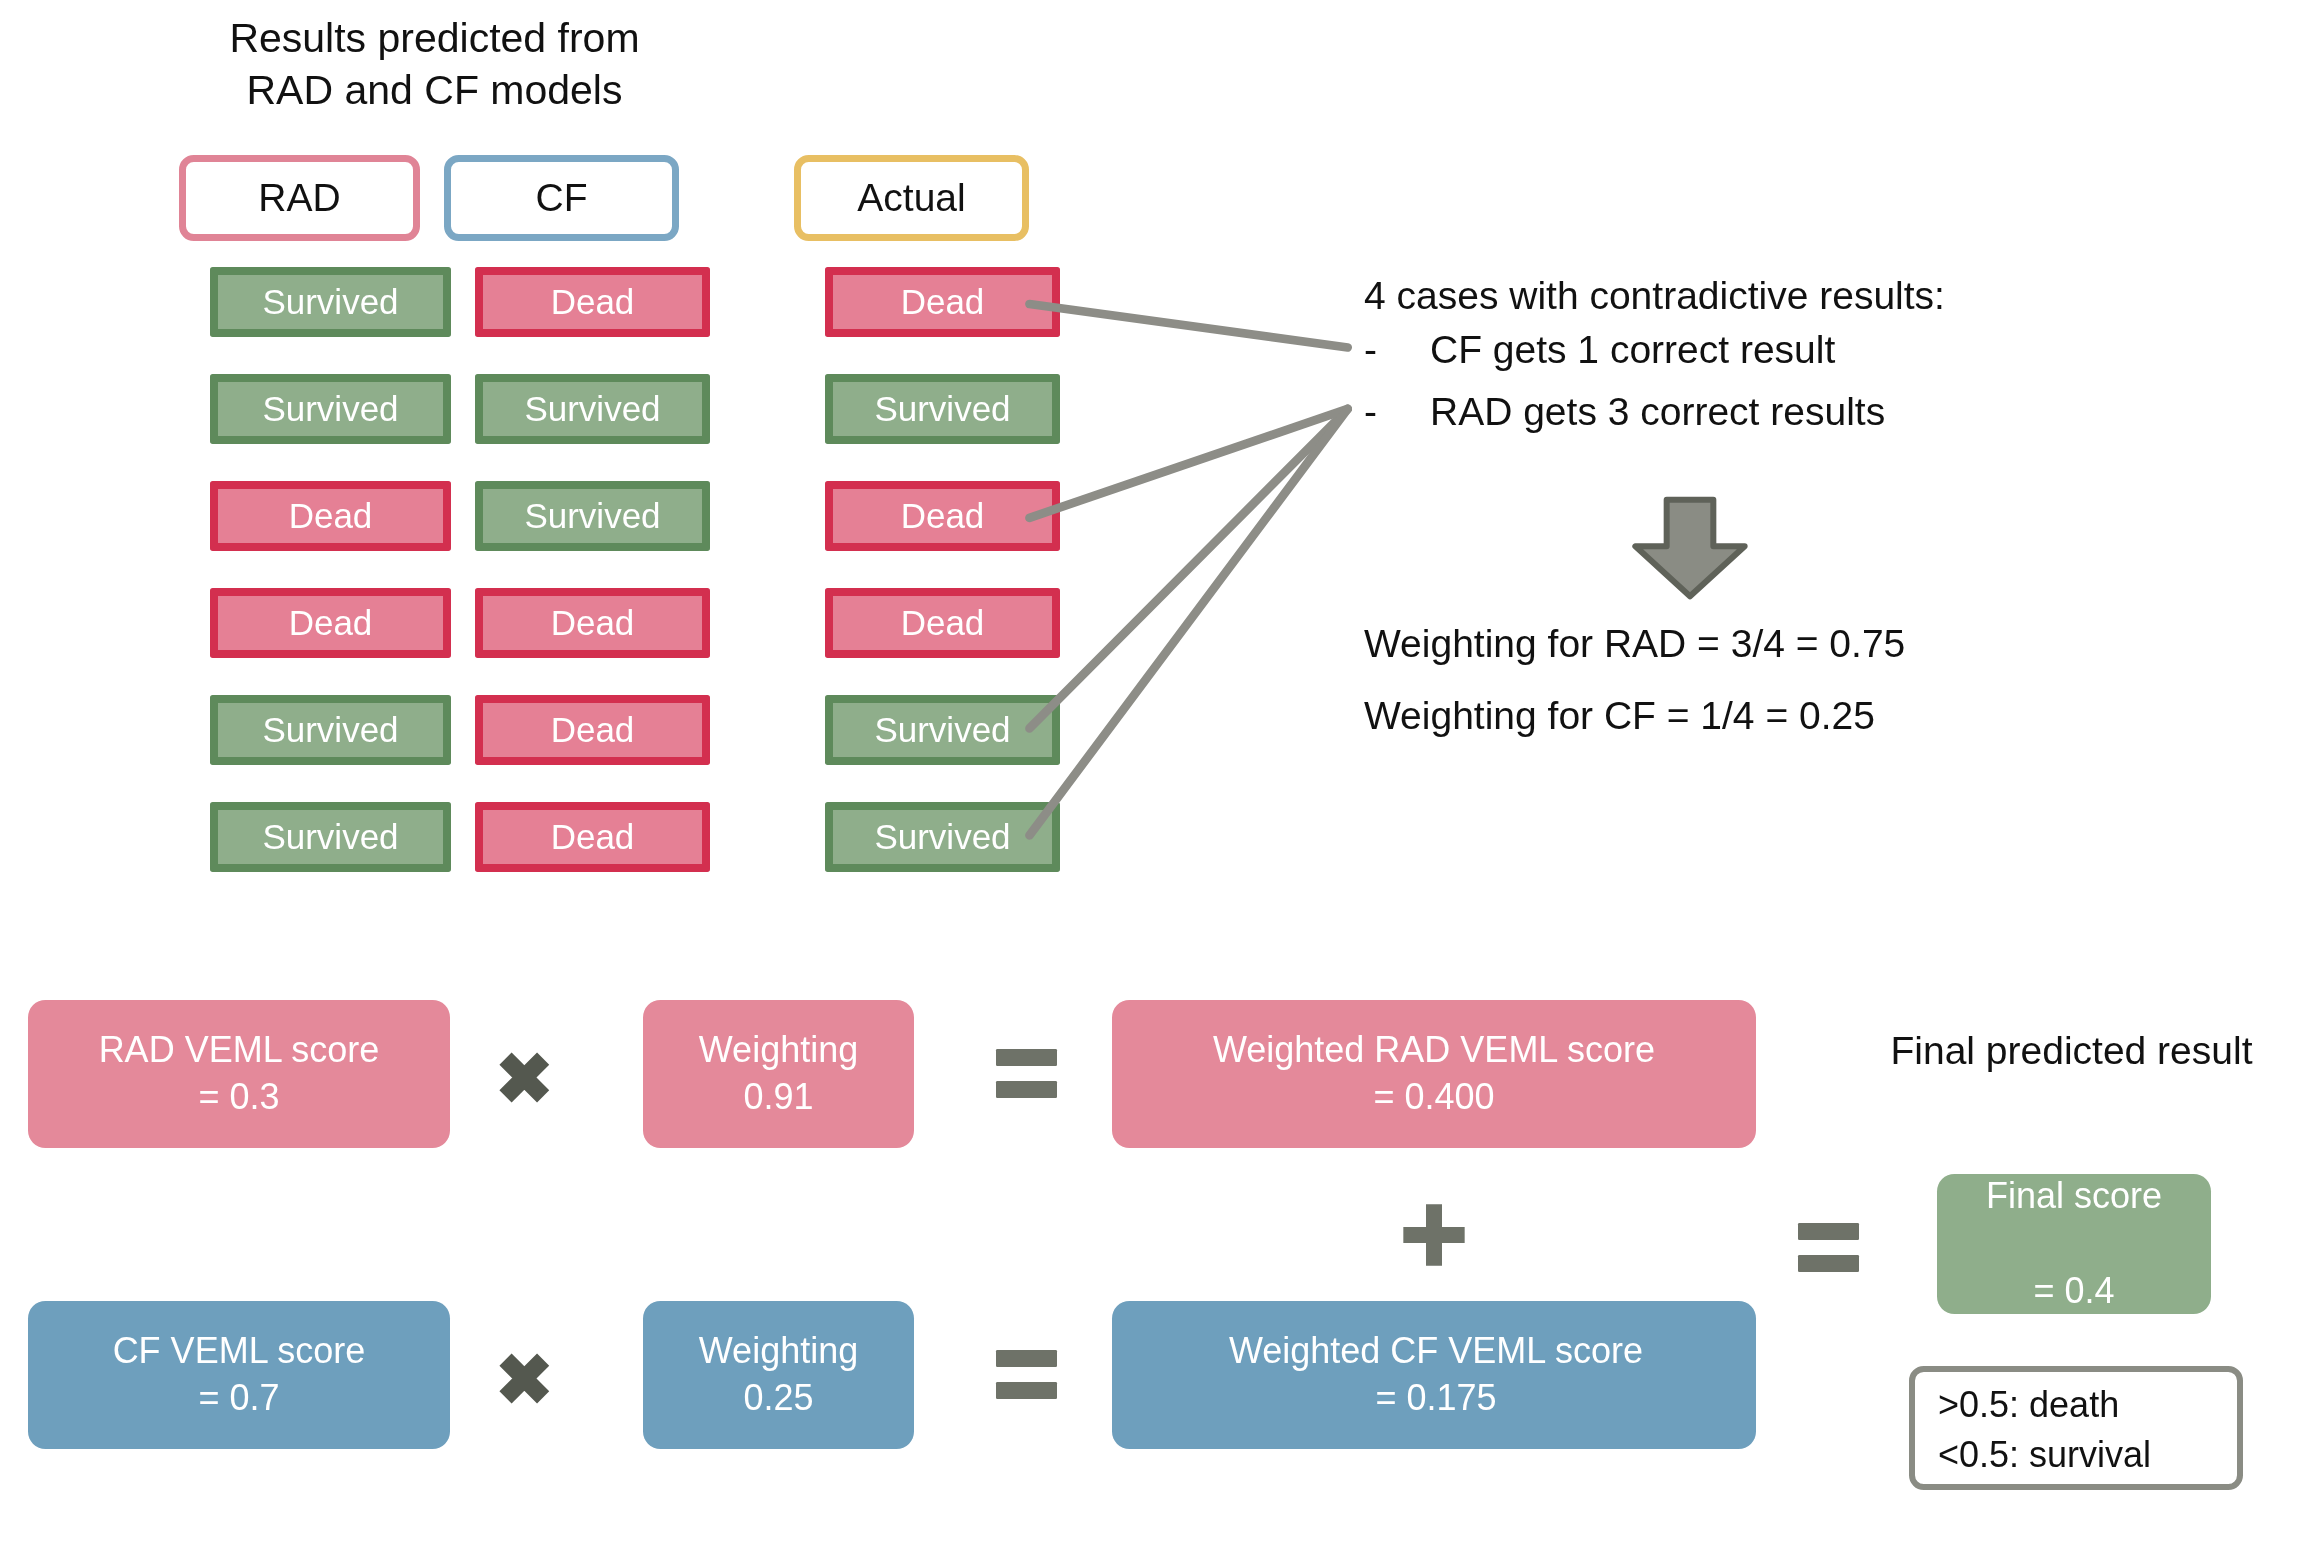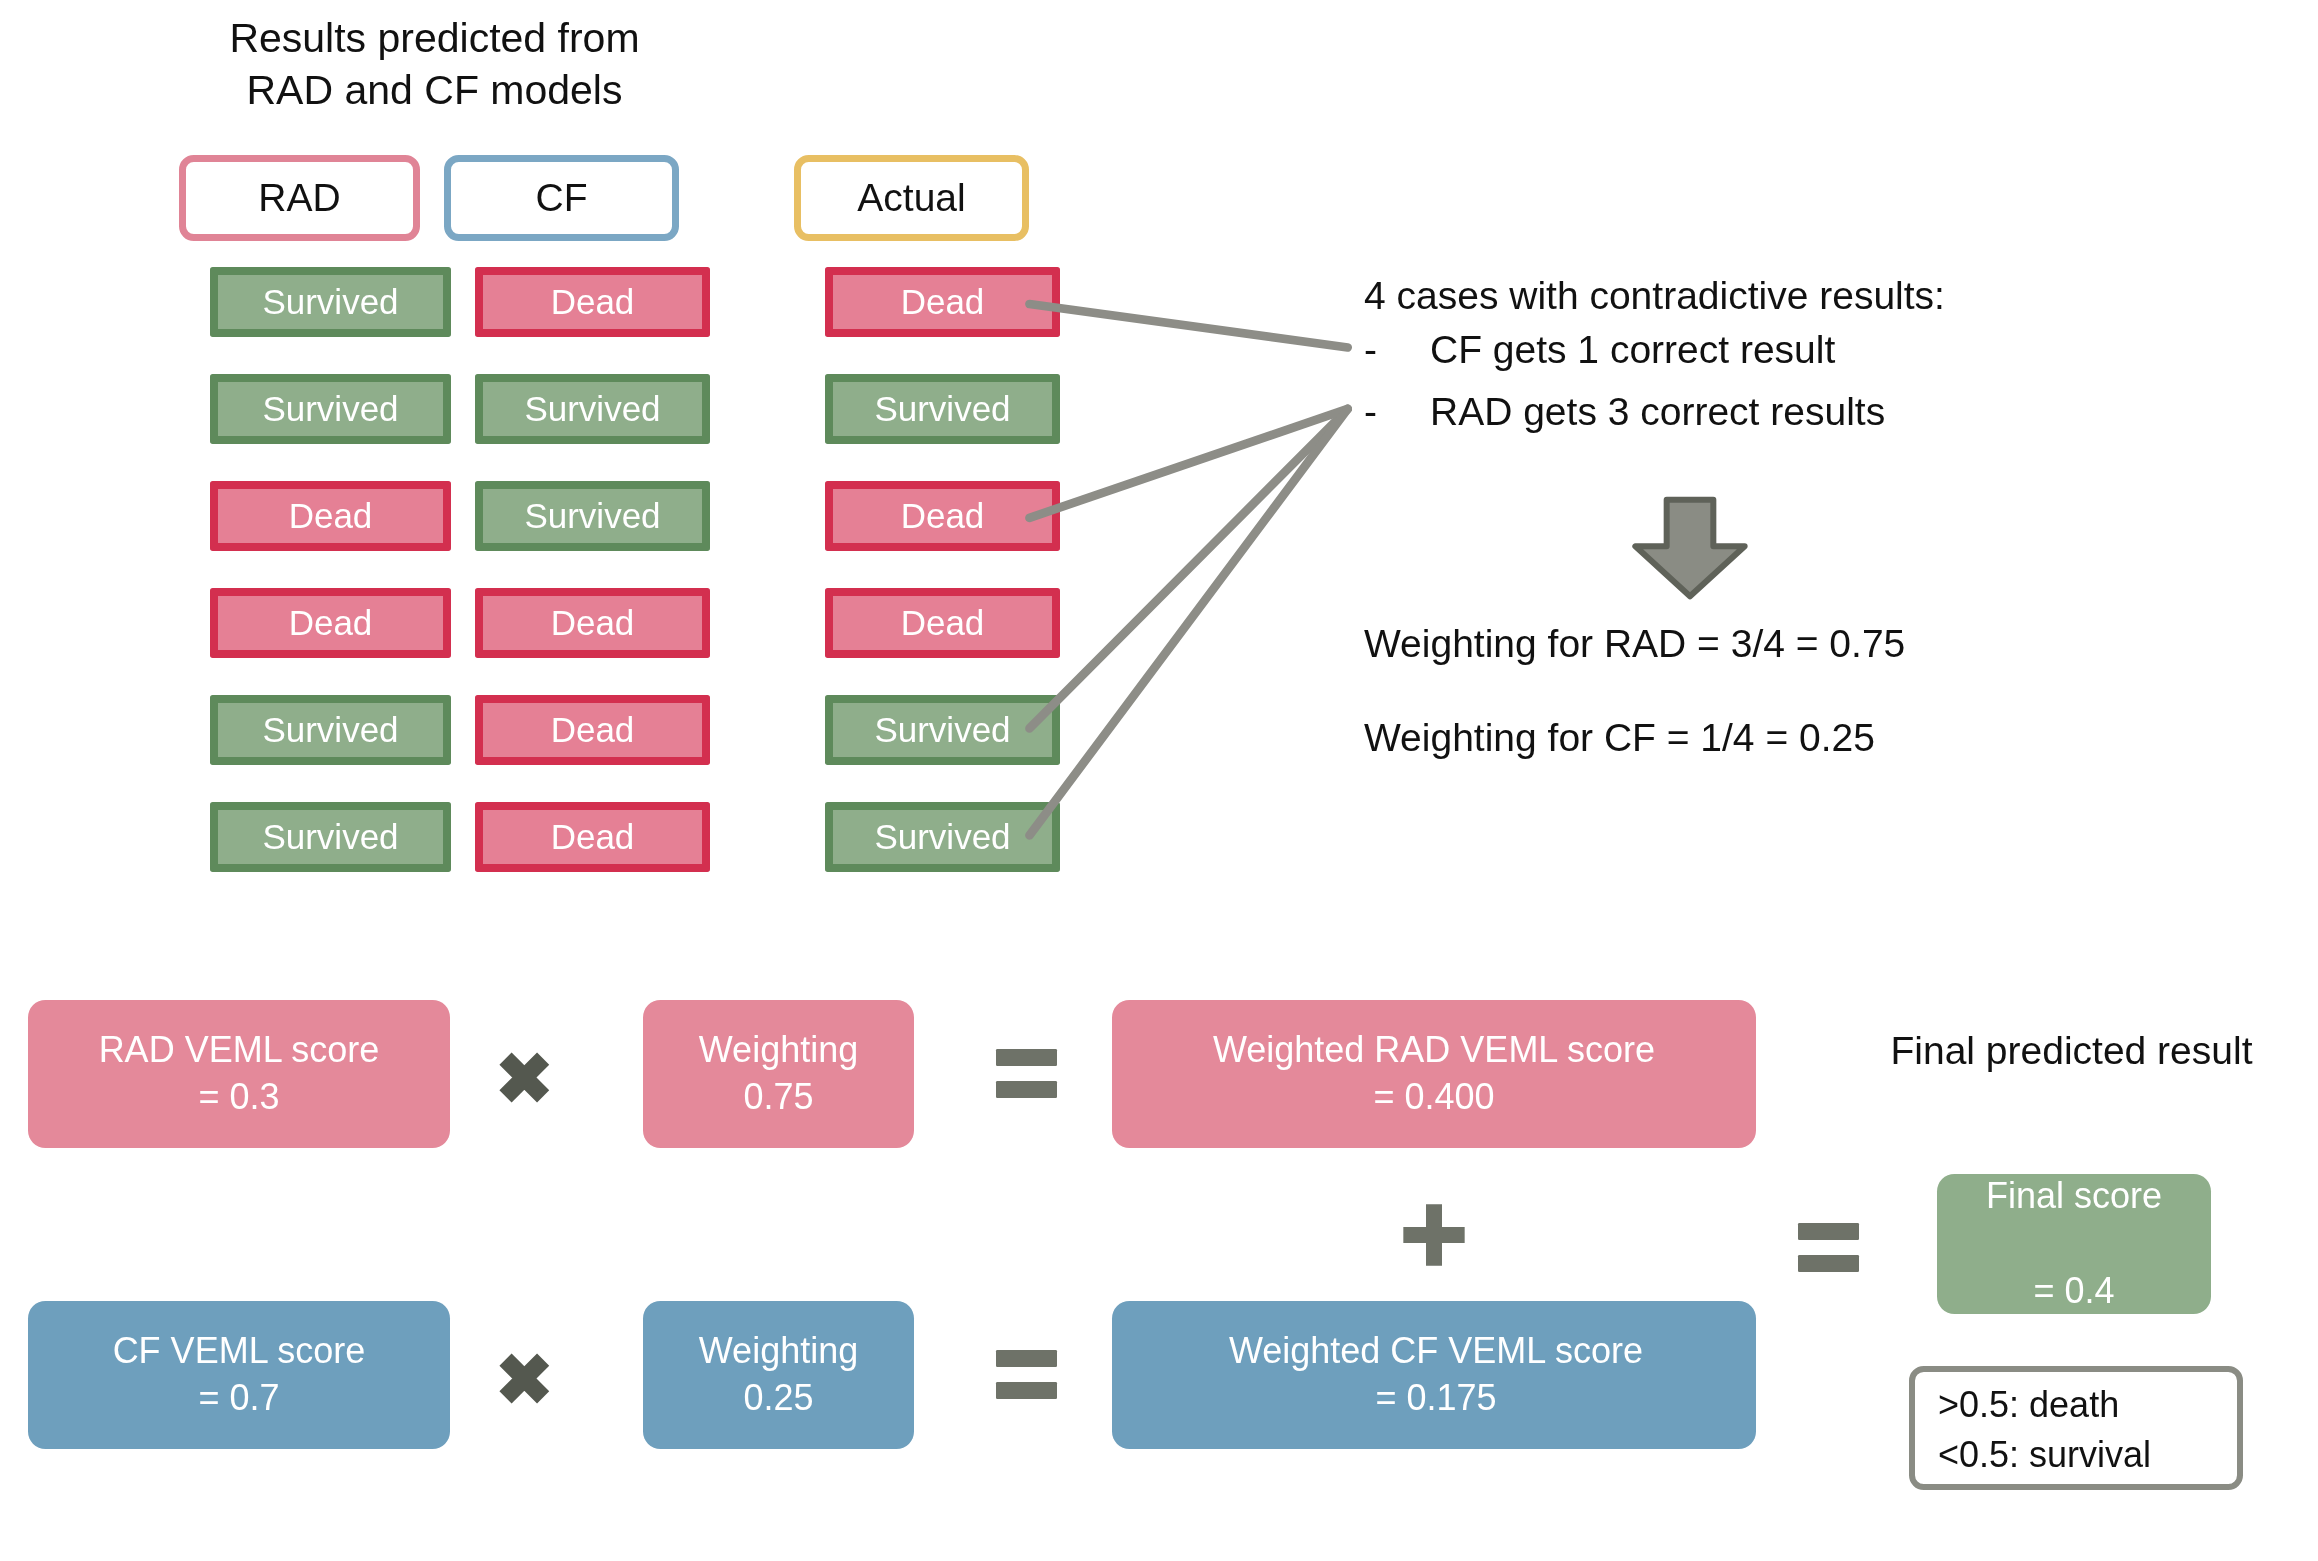--- a/index.html
+++ b/index.html
@@ -85,21 +85,21 @@
   #block-arrow { left: 1630px; top: 496px; width: 120px; height: 104px; }
 
   .weight-line {
     position: absolute;
     left: 1364px;
     font-size: 39px;
     color: #111111;
     white-space: nowrap;
   }
   #weight-rad { top: 622px; }
-  #weight-cf  { top: 716px; }
+  #weight-cf  { top: 694px; }
 
   
   .eqbox {
     position: absolute;
     border-radius: 17.4px;
     display: flex;
     flex-direction: column;
     align-items: center;
     justify-content: center;
     color: #ffffff;
@@ -231,21 +231,21 @@
 
 <div class="eqbox pinkbox" style="left:28px; top:1000px; width:422px; height:148px;">
   <span class="l1">RAD VEML score</span>
   <span class="l2">= 0.3</span>
 </div>
 
 <div class="op-times" style="left:495px; top:1044px;">✖</div>
 
 <div class="eqbox pinkbox" style="left:643px; top:1000px; width:271px; height:148px;">
   <span class="l1">Weighting</span>
-  <span class="l2">0.75</span>
+  <span class="l2">0.91</span>
 </div>
 
 <div class="op-equals" style="left:996px; top:1049px;">
     <span></span>
     <span></span>
   </div>
 
 <div class="eqbox pinkbox" style="left:1112px; top:1000px; width:644px; height:148px;text-align:right;">
   <span class="l1">Weighted RAD VEML score</span>
   <span class="l2">= 0.400</span>

